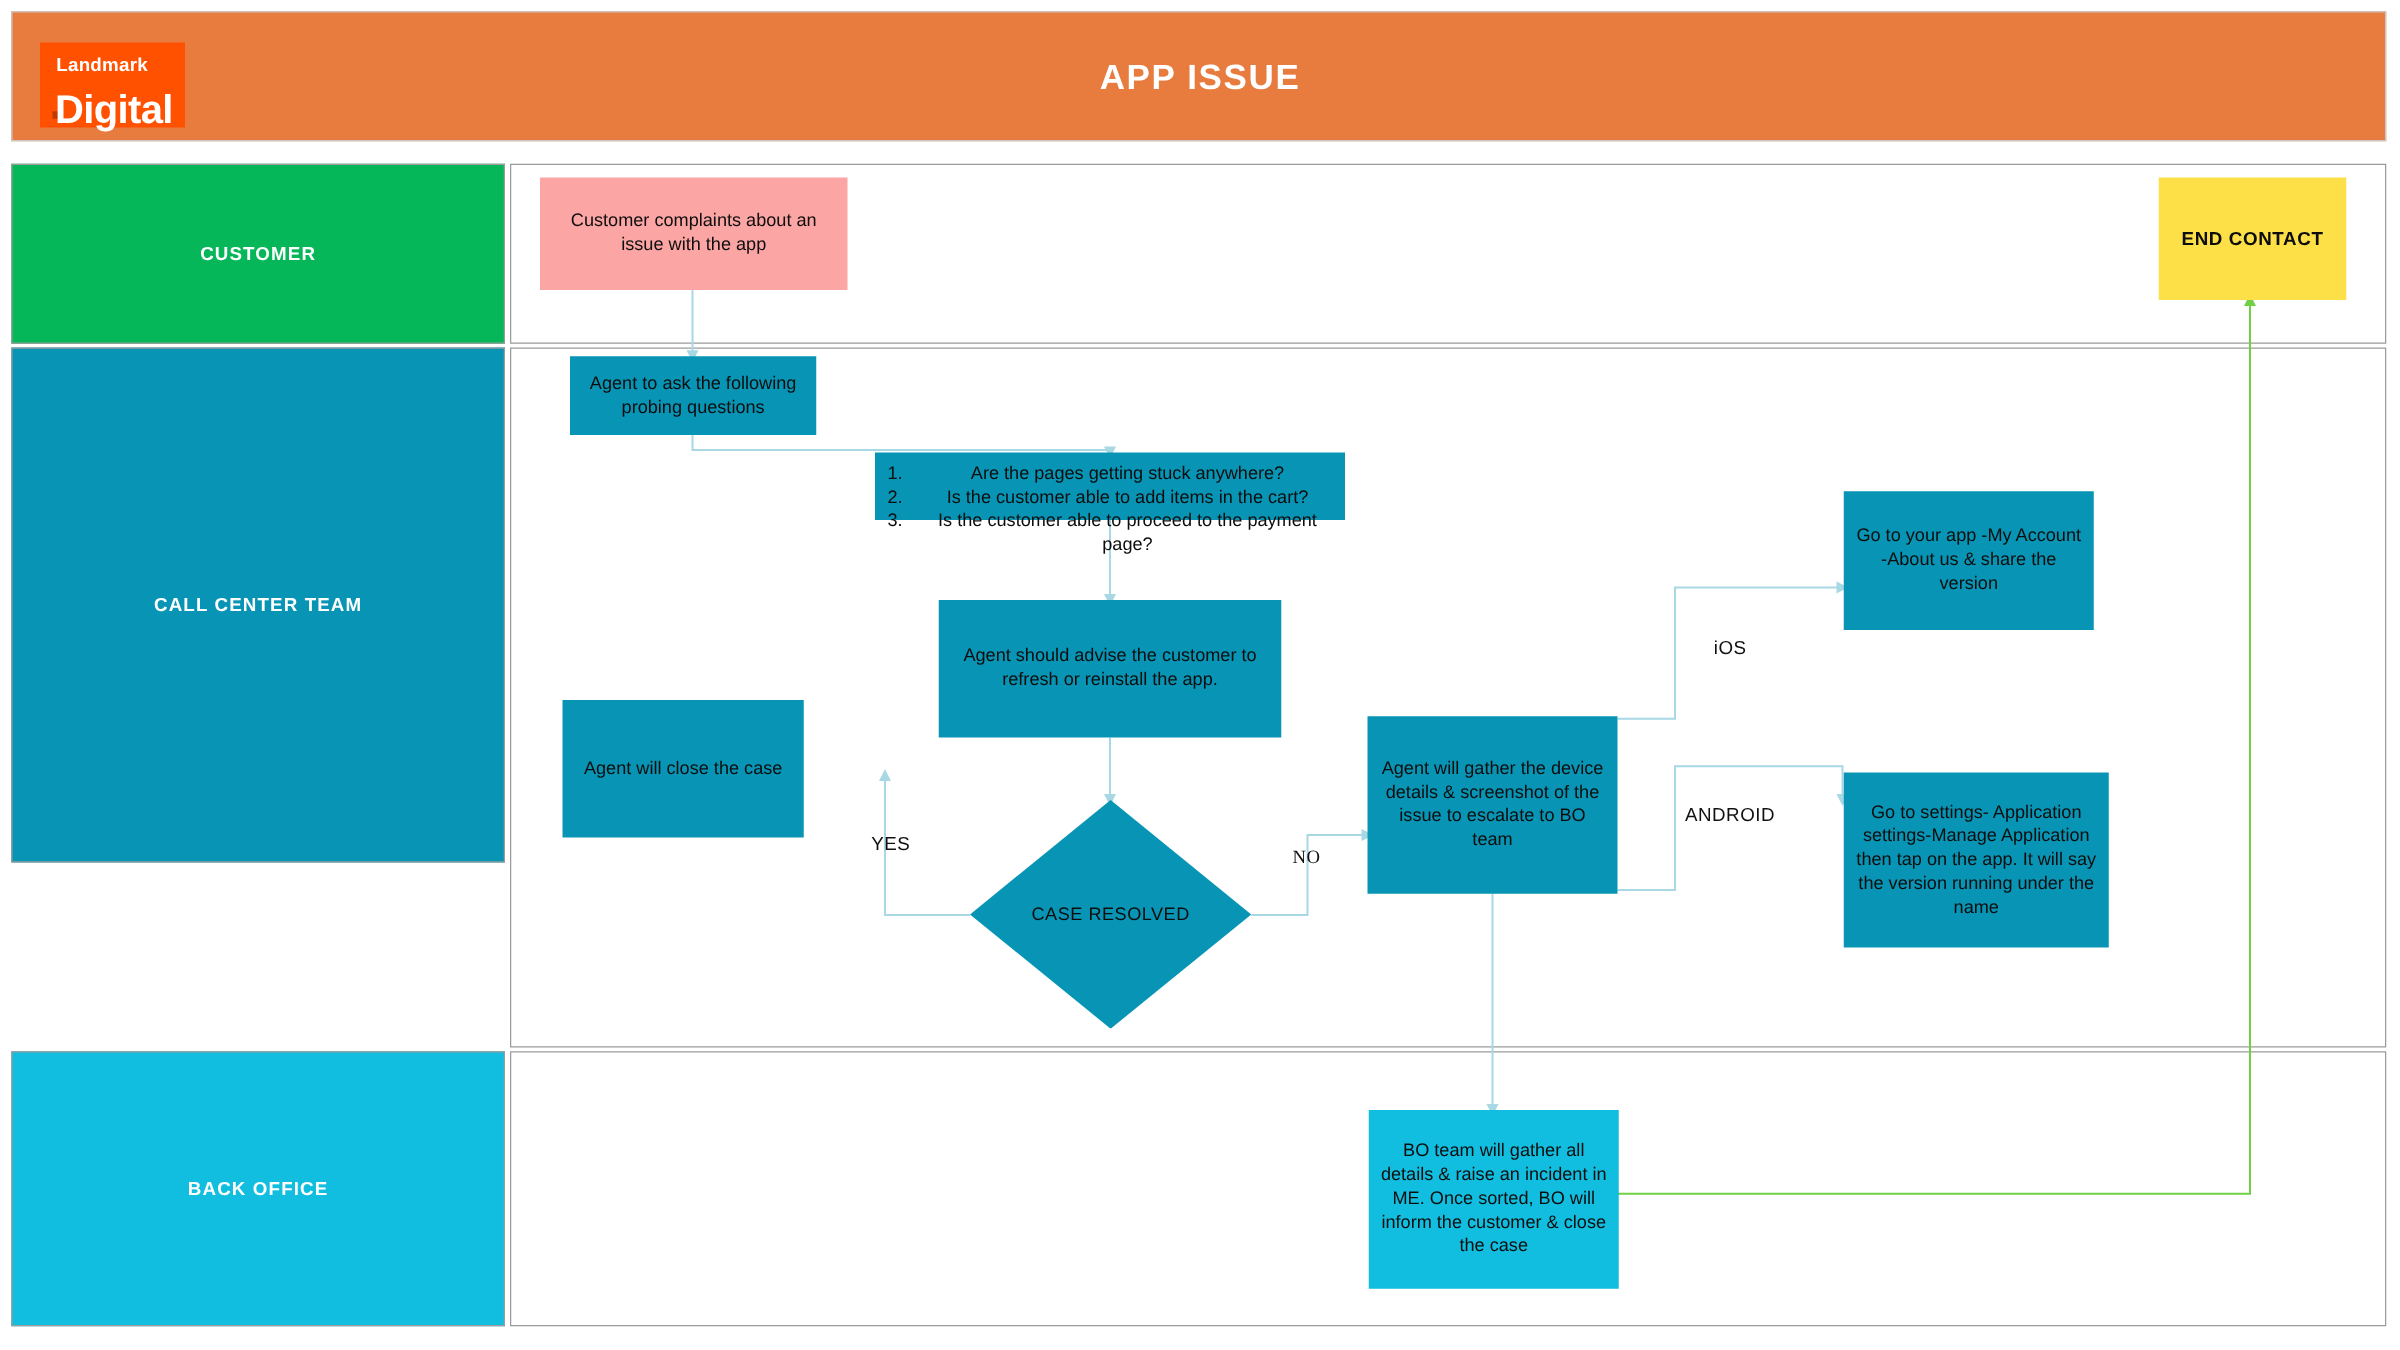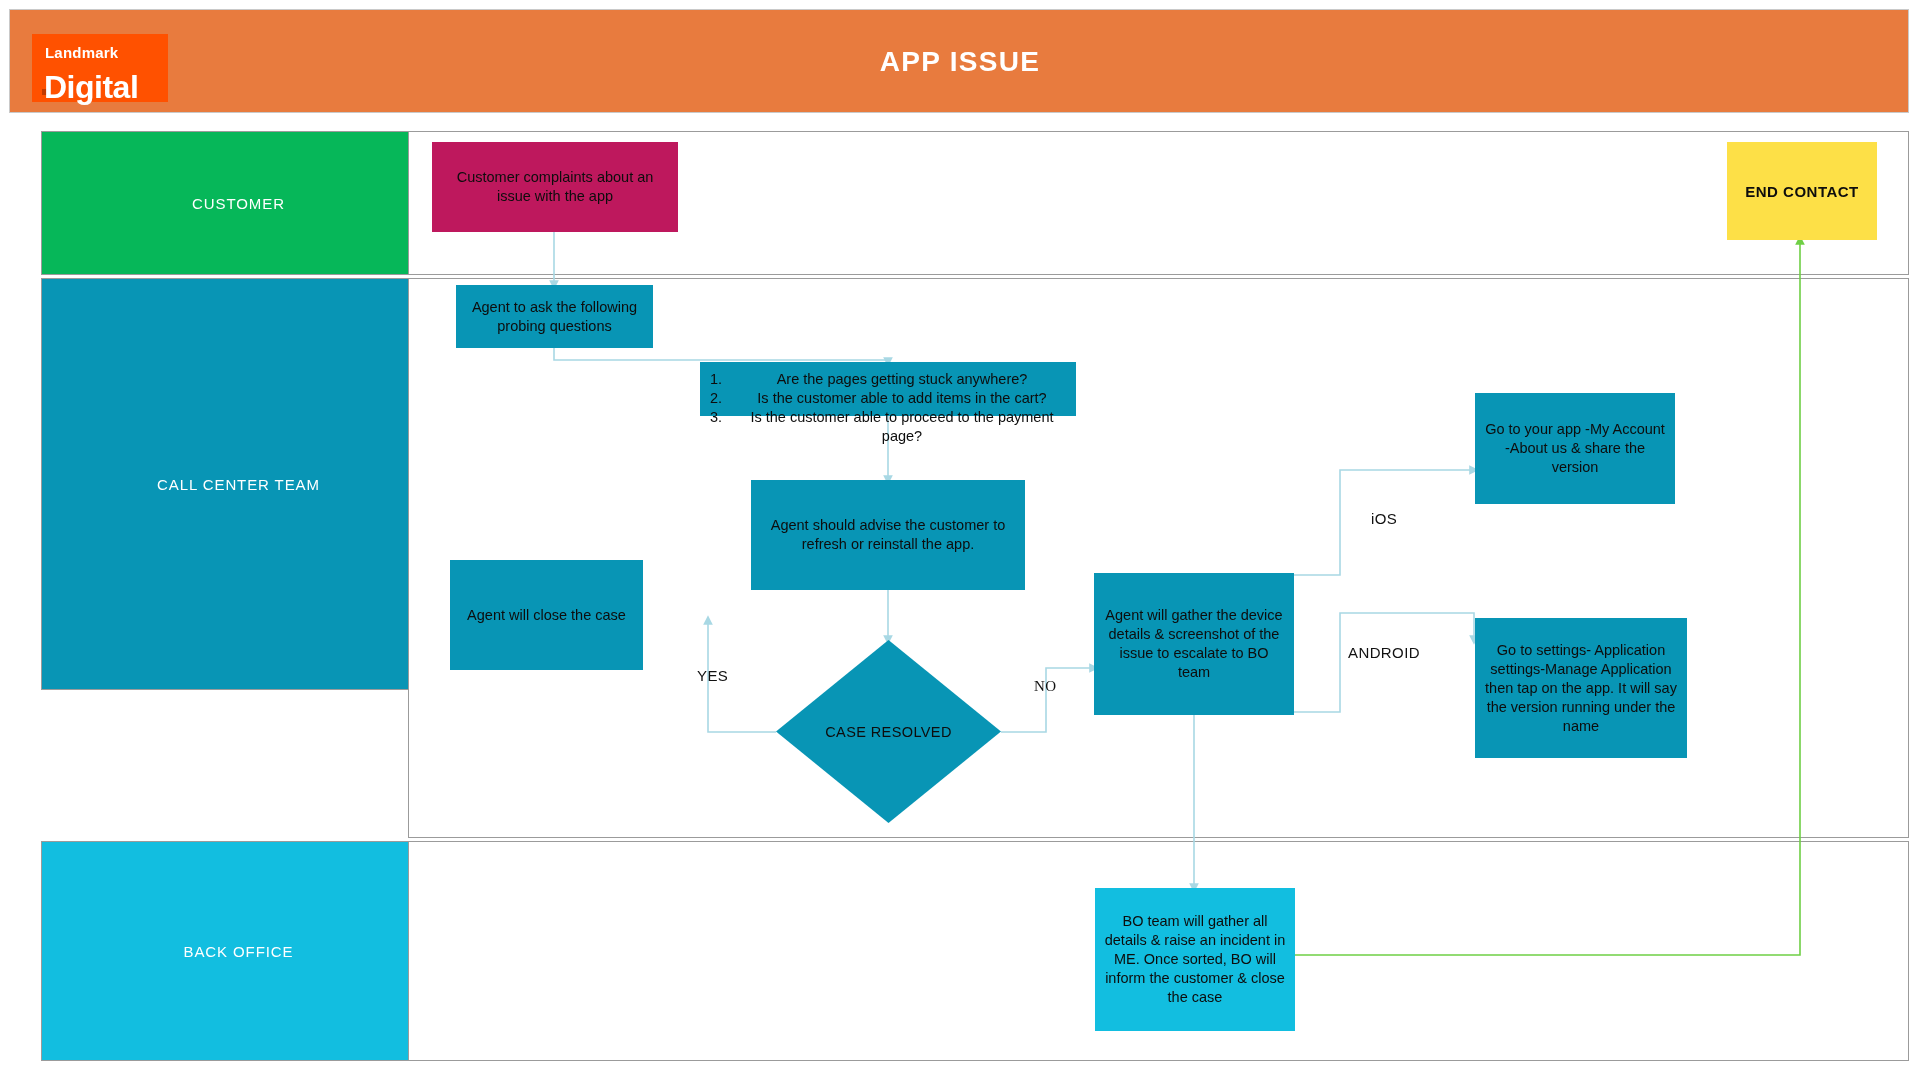--- a/index.html
+++ b/index.html
@@ -11,21 +11,21 @@
     position:relative;
   }
   
   #header{
     position:absolute;left:9px;top:9px;width:1900px;height:104px;
     background:#E87B3E;
     border:1px solid #c9c9c9;
     box-sizing:border-box;
   }
   #logo{
-    position:absolute;left:22px;top:24px;width:136px;height:68px;
+    position:absolute;left:22px;top:24px;width:116px;height:68px;
     background:#FF5100;
     box-sizing:border-box;
   }
   #logo .l1{
     position:absolute;left:13px;top:10px;
     color:#ffffff;font-size:15px;font-weight:700;letter-spacing:.2px;
     font-family:"Liberation Sans", sans-serif;
   }
   #logo .l2{
     position:absolute;left:12px;top:36px;
@@ -40,23 +40,22 @@
     display:flex;align-items:center;justify-content:center;
     color:#ffffff;font-size:28px;font-weight:700;letter-spacing:1.3px;
   }
 
   
   .lane{
     position:absolute;left:9px;
     box-sizing:border-box;
     border:1px solid #9b9b9b;
     display:flex;align-items:center;justify-content:center;
-    color:#ffffff;font-weight:400;font-size:15px;letter-spacing:.9px;
+    color:#ffffff;font-weight:700;font-size:15px;letter-spacing:.9px;
     text-align:center;
-    margin-left:32px;
   }
   #lane-customer{top:131px;width:395px;height:144px;background:#06B759;}
   #lane-callcenter{top:278px;width:395px;height:412px;background:#0895B5;}
   #lane-backoffice{top:841px;width:395px;height:220px;background:#12BEE0;}
 
   
   .canvas{
     position:absolute;left:408px;width:1501px;
     box-sizing:border-box;
     background:#ffffff;
@@ -72,21 +71,21 @@
   
   .node{
     position:absolute;
     box-sizing:border-box;
     display:flex;align-items:center;justify-content:center;
     text-align:center;
     color:#0d0d0d;
     font-size:14.5px;line-height:19px;
     padding:4px 8px;
   }
-  .node.green{background:#be185d;}
+  .node.green{background:#fca5a5;}
   .node.teal{background:#0895B5;}
   .node.cyan{background:#12BEE0;}
   .node.bold{font-weight:700;font-size:15px;letter-spacing:.5px;}
 
   .node-list{
     position:absolute;background:#0895B5;box-sizing:border-box;
     color:#0d0d0d;font-size:14.5px;line-height:19px;
     padding:8px 8px 8px 10px;
   }
   .node-list .row{display:flex;}

